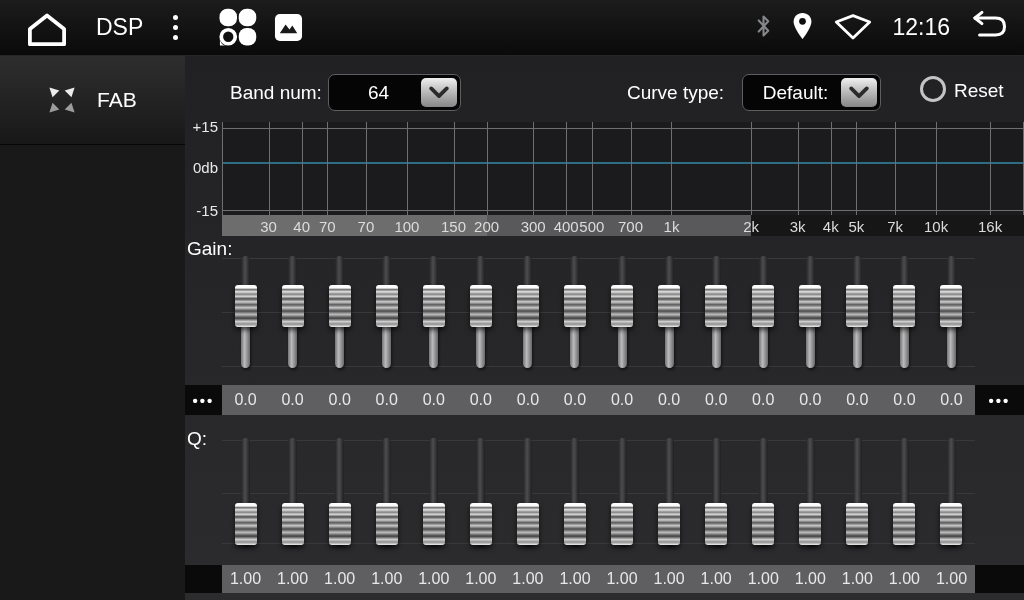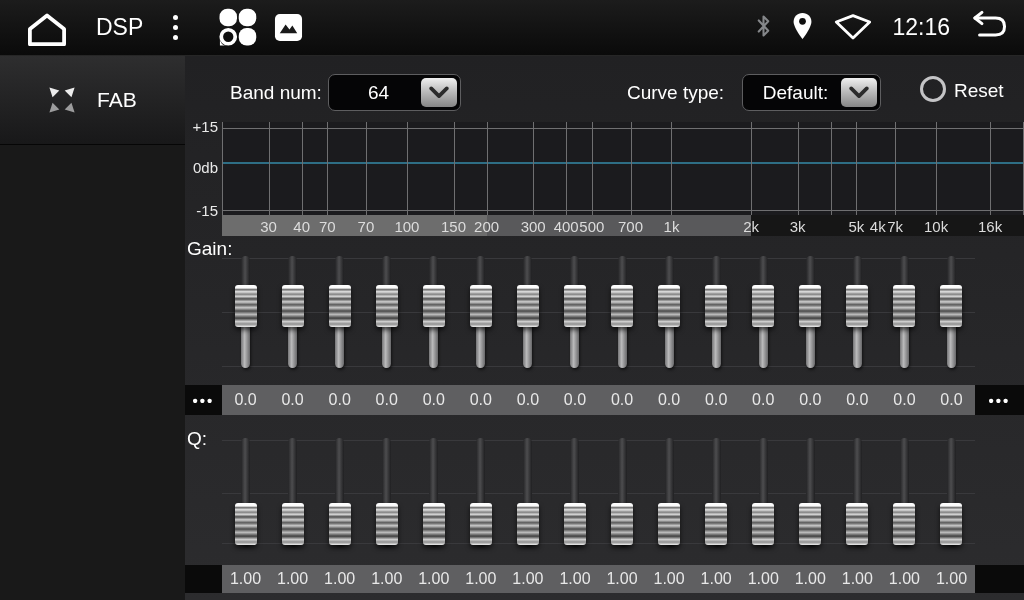--- a/index.html
+++ b/index.html
@@ -212,21 +212,21 @@
       <div class="freq-lb" style="left: 23.0576%;">100</div>
       <div class="freq-lb" style="left: 28.8665%;">150</div>
       <div class="freq-lb" style="left: 32.988%;">200</div>
       <div class="freq-lb" style="left: 38.7969%;">300</div>
       <div class="freq-lb" style="left: 42.9183%;">400</div>
       <div class="freq-lb" style="left: 46.1152%;">500</div>
       <div class="freq-lb" style="left: 50.9357%;">700</div>
       <div class="freq-lb" style="left: 56.0456%;">1k</div>
       <div class="freq-lb" style="left: 65.9759%;">2k</div>
       <div class="freq-lb" style="left: 71.7848%;">3k</div>
-      <div class="freq-lb" style="left: 75.9063%; margin-left: 47px;">4k</div>
+      <div class="freq-lb" style="left: 75.9063%;">4k</div>
       <div class="freq-lb" style="left: 79.1032%; text-align: right;">5k</div>
       <div class="freq-lb" style="left: 83.9236%;">7k</div>
       <div class="freq-lb" style="left: 89.0335%;">10k</div>
       <div class="freq-lb" style="left: 95.767%;">16k</div>
     </div>
 
   <span class="sec-label" style="top:182px;">Gain:</span>
   <div class="sliders" id="gain-sliders">
     <div class="bgline" style="top:2px;"></div>
     <div class="bgline" style="top:56px;"></div>

